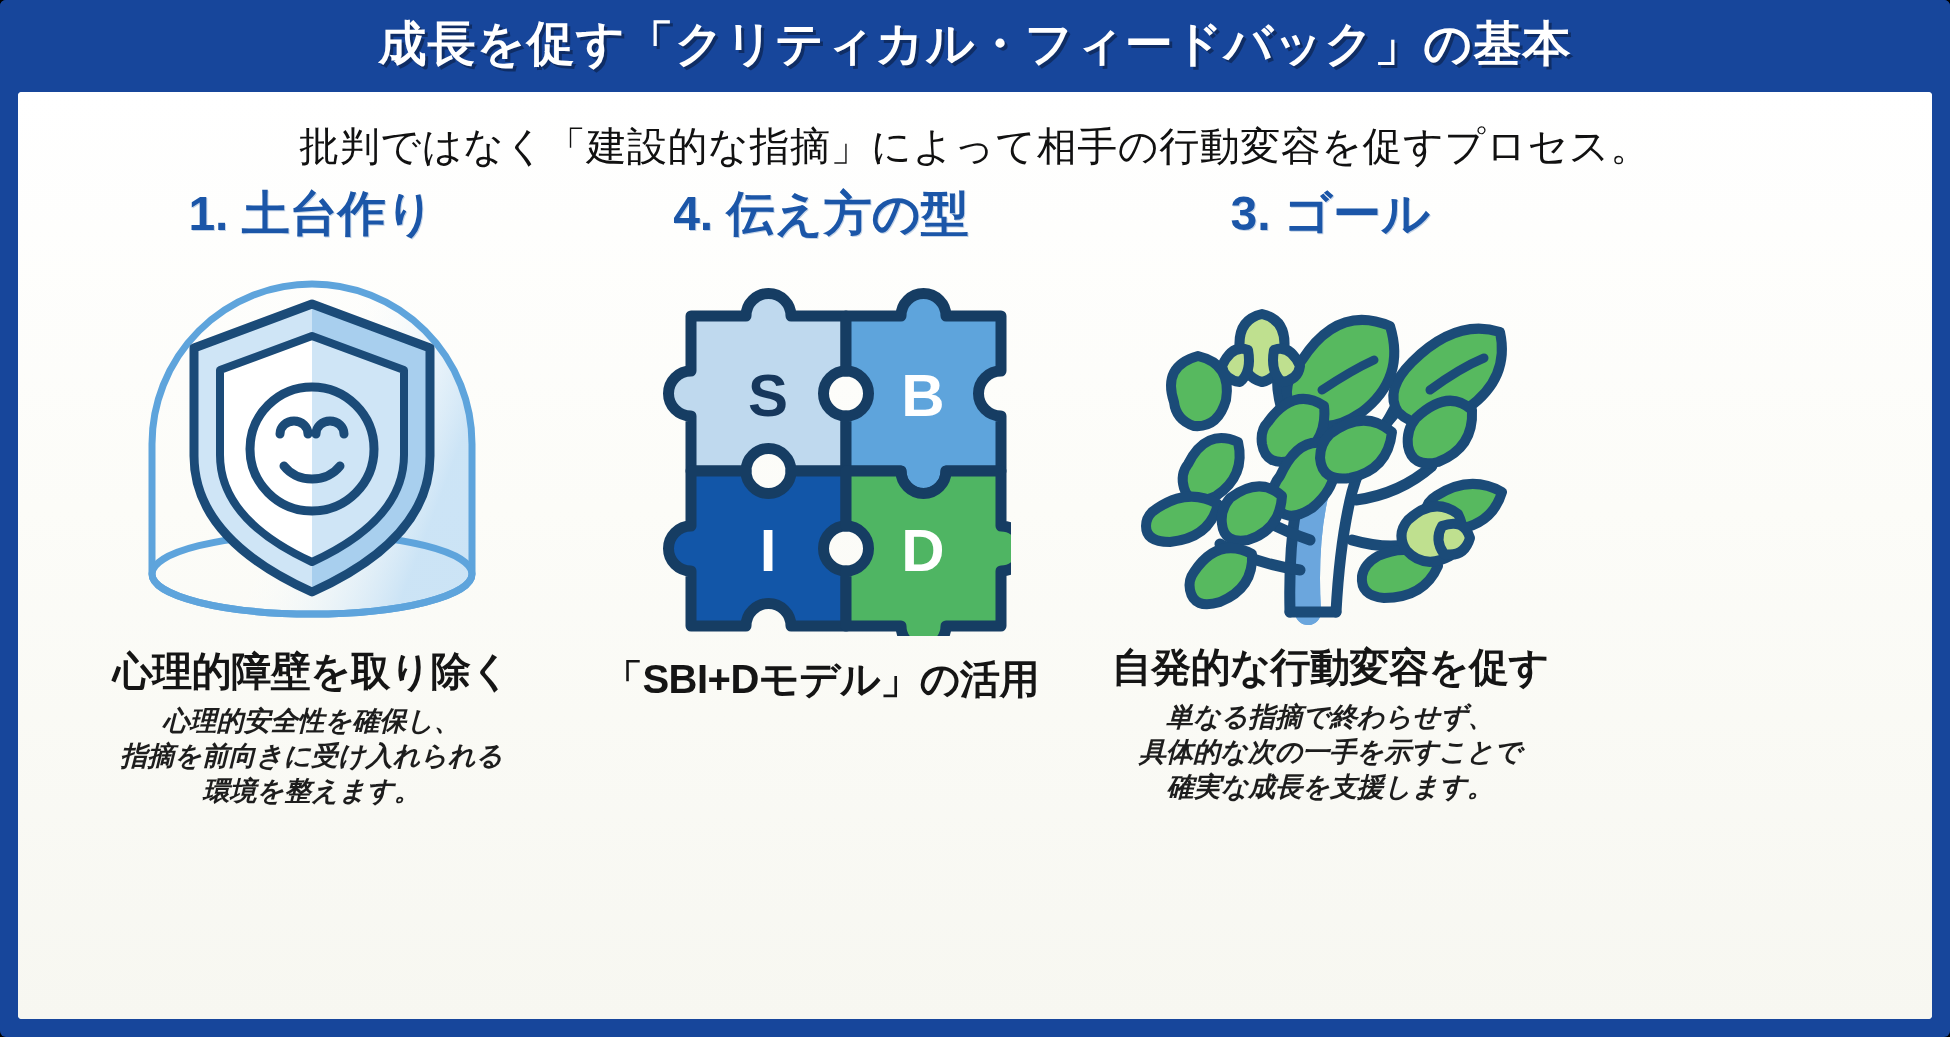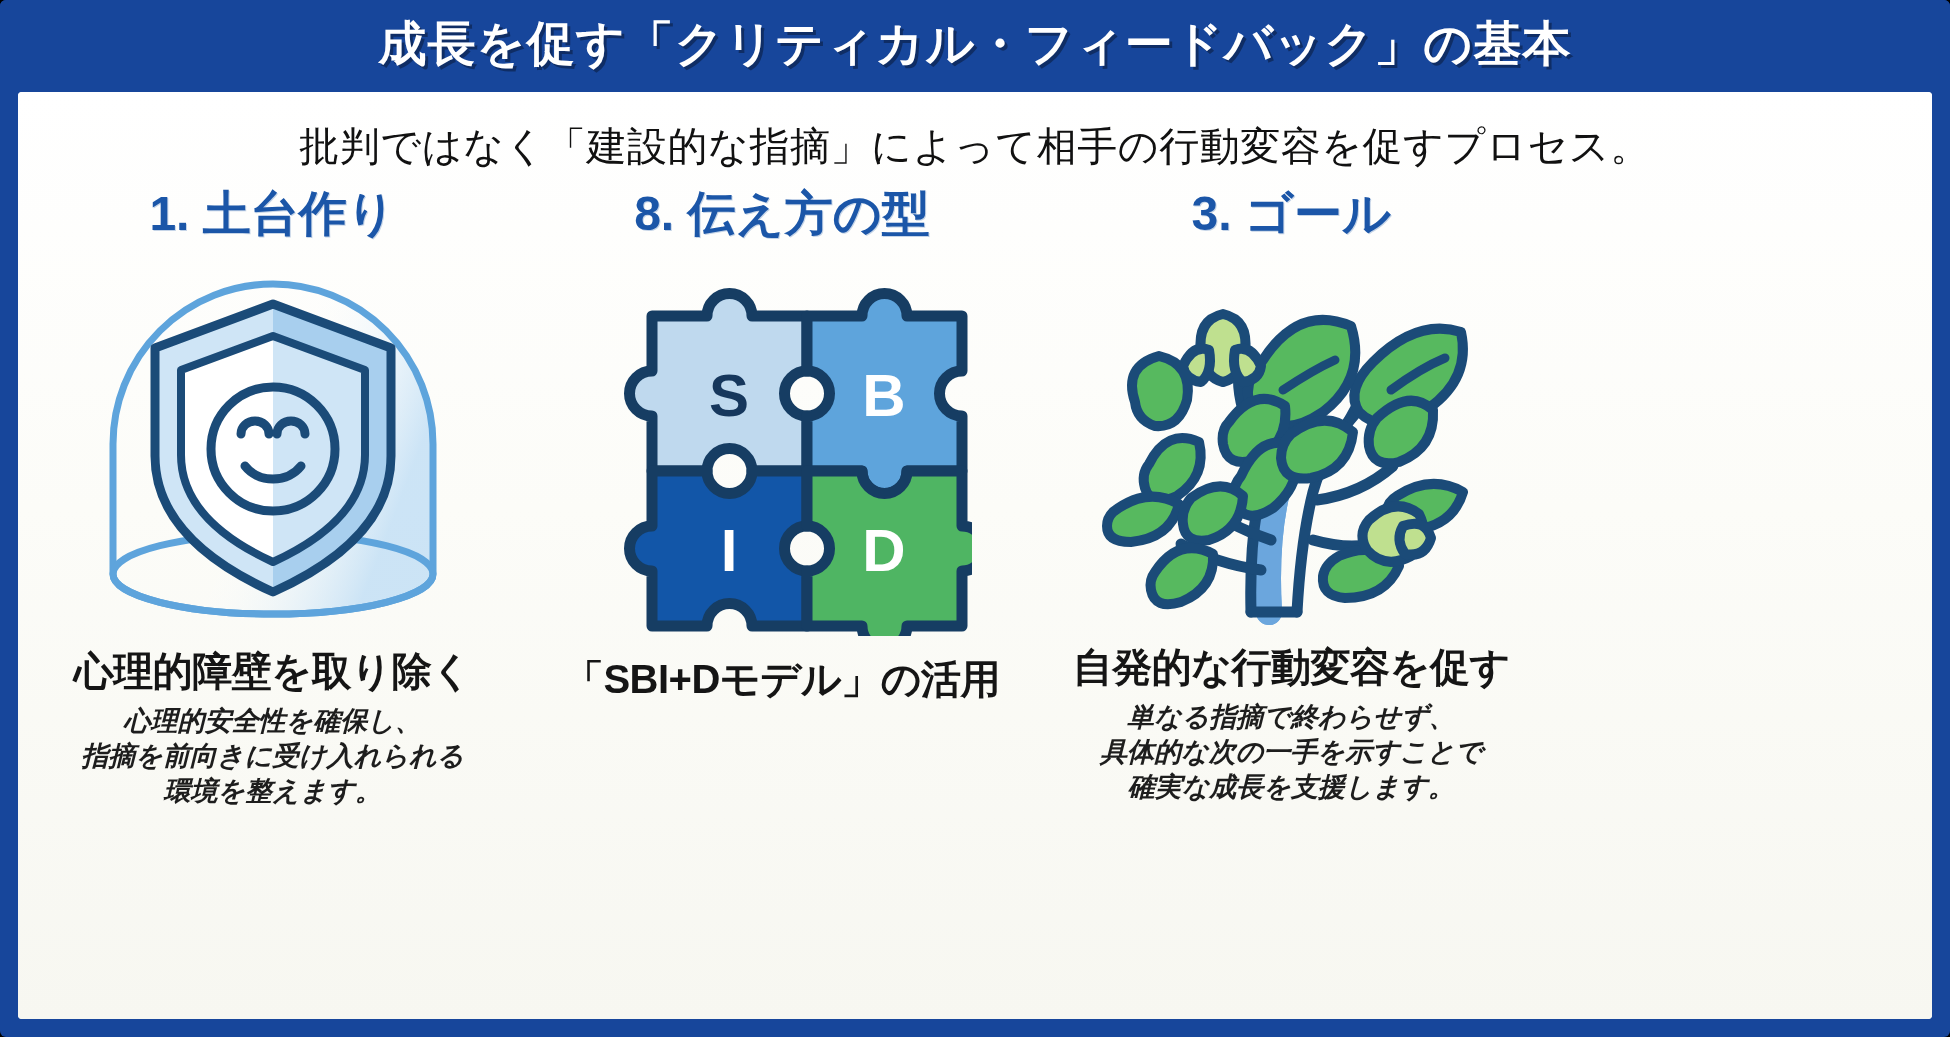--- a/index.html
+++ b/index.html
@@ -84,20 +84,21 @@
   }
 
   
   .columns {
     position: absolute;
     left: 0;
     top: 96px;
     width: 1528px;
     height: 820px;
     display: flex;
+    padding-left: 39px;
   }
   .col {
     flex: 1 1 33.333%;
     display: flex;
     flex-direction: column;
     align-items: center;
     box-sizing: border-box;
     padding: 0 14px;
   }
   .col-heading {
@@ -200,21 +201,21 @@
           </svg>
         </div>
 
         <div class="col-title">心理的障壁を取り除く</div>
         <div class="col-desc">心理的安全性を確保し、
 指摘を前向きに受け入れられる
 環境を整えます。</div>
       </div>
 
       <div class="col col-2">
-        <div class="col-heading">8. 伝え方の型</div>
+        <div class="col-heading">4. 伝え方の型</div>
 
         <div class="icon-wrap">
           <svg width="380" height="380" viewBox="0 0 380 380" aria-hidden="true">
             <g stroke="#163d63" stroke-width="11" stroke-linejoin="round">
 
               <path d="M60 60
                        h55 a22 22 0 1 1 45 0 h55
                        v55 a22 22 0 1 0 0 45 v55
                        h-55 a22 22 0 1 0 -45 0 h-55
                        v-55 a22 22 0 1 1 0 -45 z" fill="#bfd9ee"></path>

